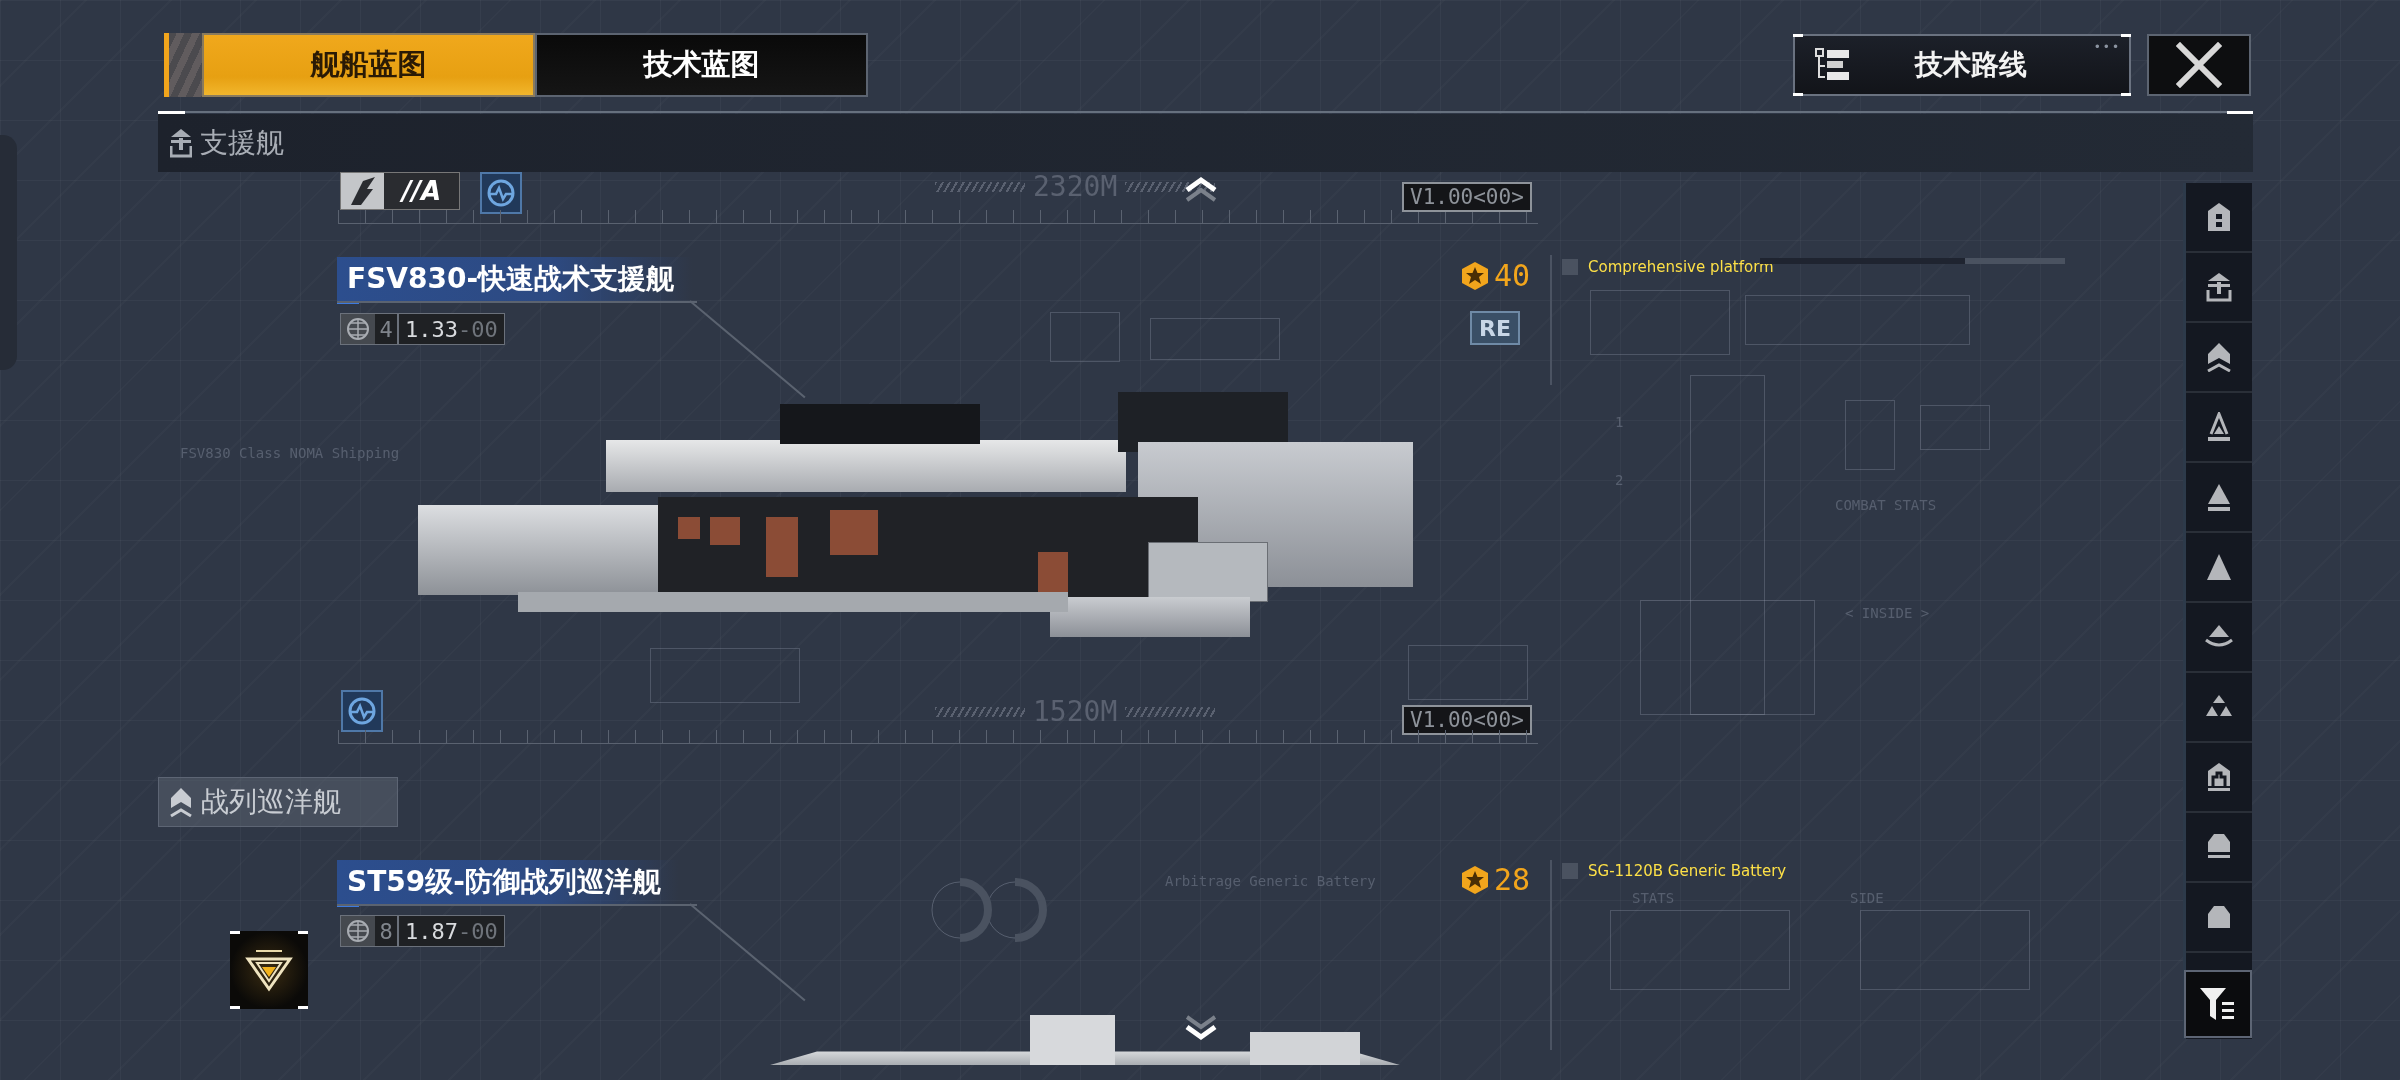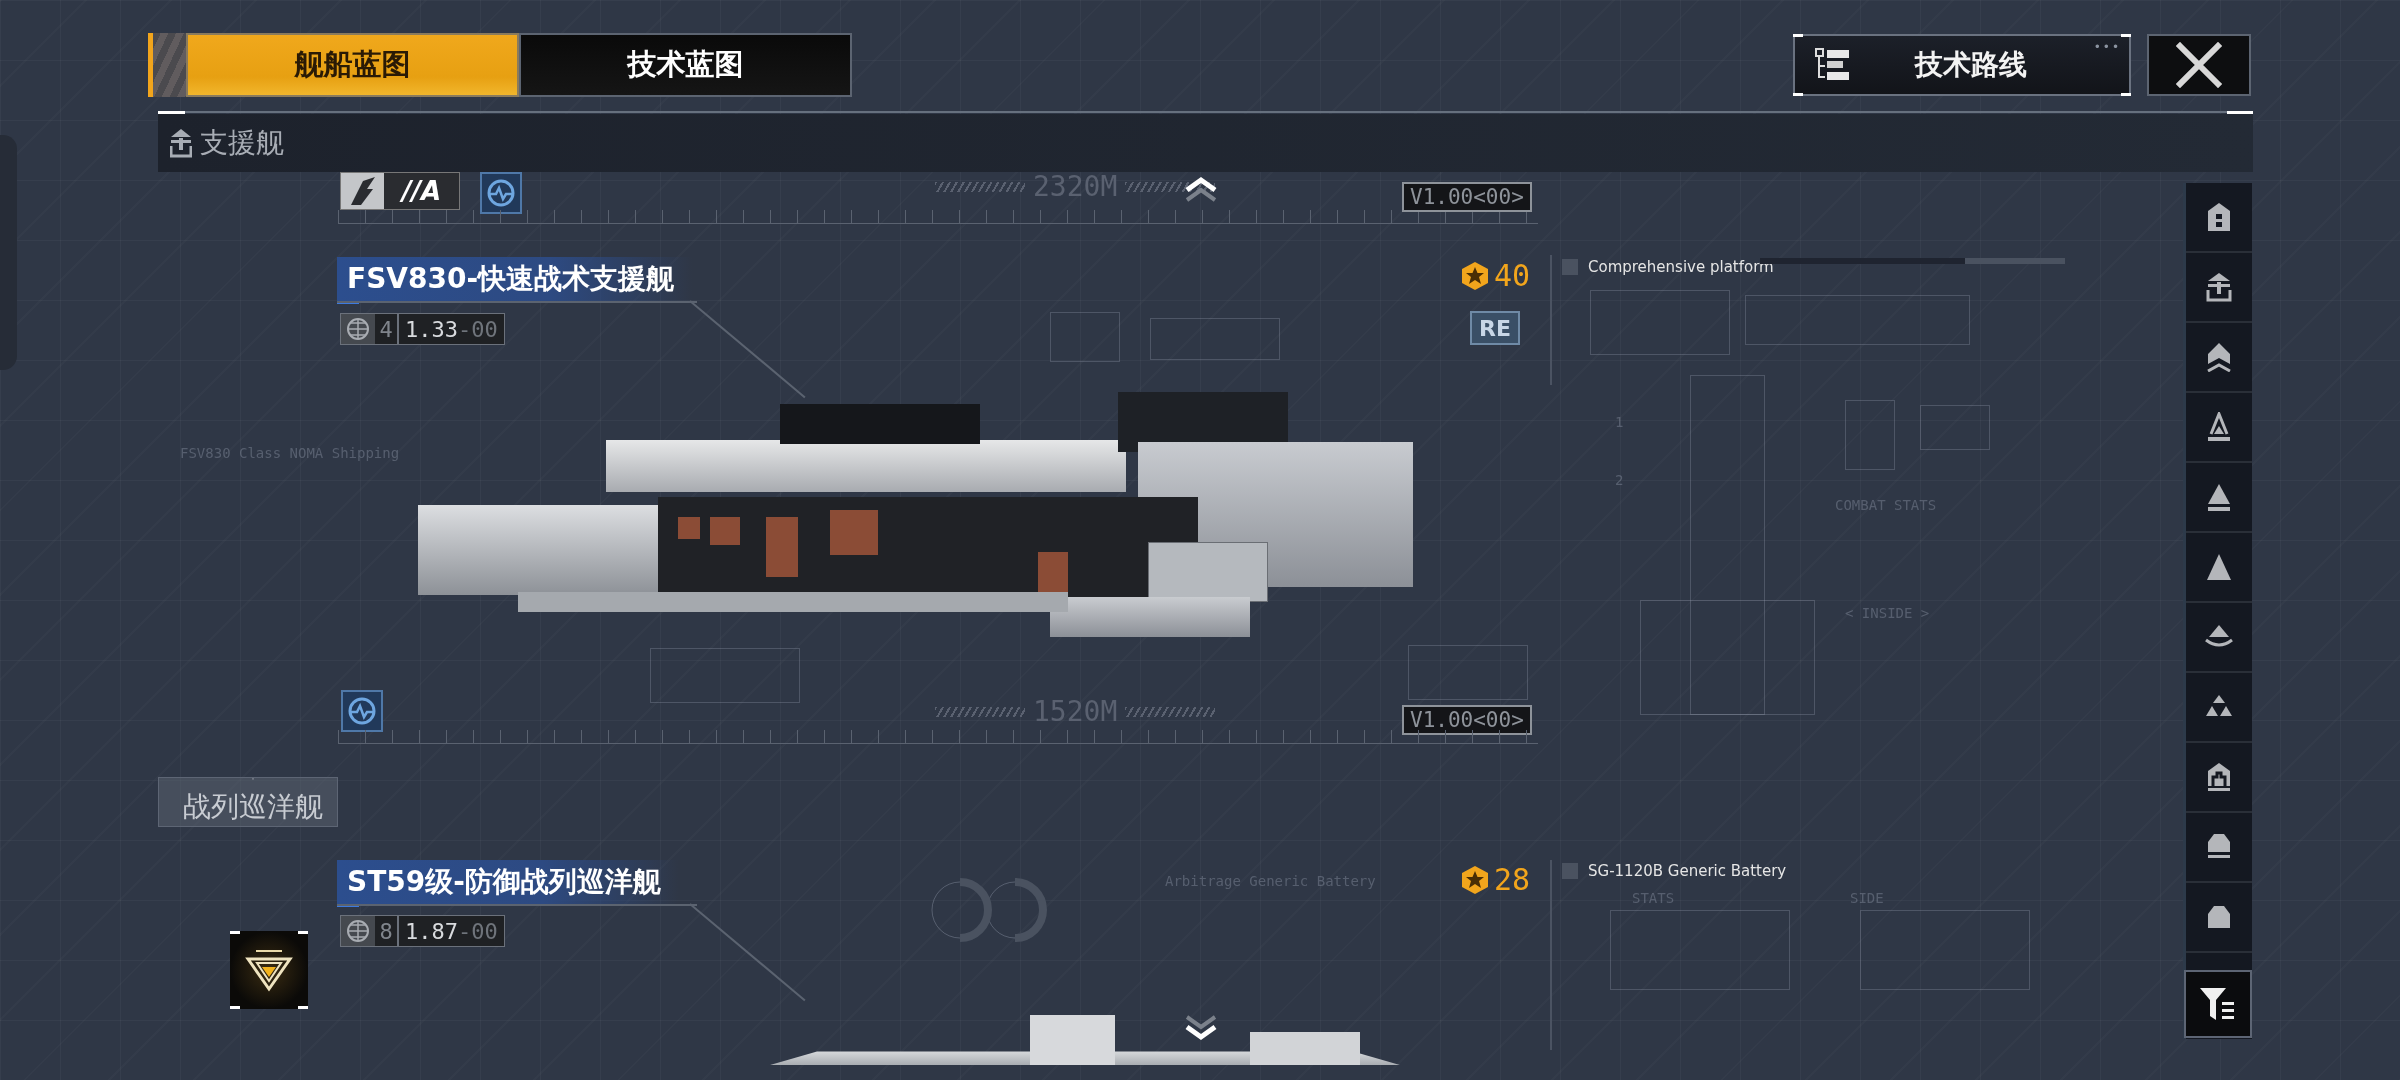--- a/index.html
+++ b/index.html
@@ -16,21 +16,21 @@
       linear-gradient(rgba(255,255,255,0.035) 1px, transparent 1px),
       linear-gradient(90deg, rgba(255,255,255,0.035) 1px, transparent 1px),
       repeating-linear-gradient(135deg, rgba(255,255,255,0.02) 0 2px, transparent 2px 60px);
     background-size: 60px 60px, 60px 60px, auto;
   }
   .left-handle {
     position: absolute; left: 0; top: 135px; width: 17px; height: 235px;
     background: #262c37; border-radius: 0 14px 14px 0;
   }
   
-  .topbar { position: absolute; left: 148px; top: 33px; height: 64px; display: flex; border-radius: 23px; }
+  .topbar { position: absolute; left: 164px; top: 33px; height: 64px; display: flex; border-radius: 23px; }
   .tab-stripe {
     width: 38px; height: 64px; border-left: 5px solid #f2a51c;
     background: repeating-linear-gradient(115deg, #4b4a4e 0 7px, #615c5e 7px 14px);
   }
   .tab {
     width: 333px; height: 64px; display: flex; align-items: center; justify-content: center;
     font-size: 29px; font-weight: bold; cursor: pointer; border: 2px solid #5c6471;
   }
   .tab.active { background: linear-gradient(180deg, #f0a81c, #e7a012 70%, #f1b62c); color: #2a1a05; border-color: #8a7b5d; }
   .tab.inactive { background: linear-gradient(180deg, #0a0a0a, #151515); color: #ffffff; }
@@ -101,29 +101,29 @@
     position: absolute; display: flex; align-items: center; gap: 8px; color: #5a6170; font-size: 28px;
     font-family: "DejaVu Sans Mono", monospace;
   }
   .dimension .hatch { width: 90px; height: 10px; background: repeating-linear-gradient(120deg, #5a6170 0 2px, transparent 2px 6px); }
   .chev-btn { position: absolute; cursor: pointer; }
   
   .ship-art { position: absolute; }
   .hull { position: absolute; }
   
   .schematic { position: absolute; border-left: 2px solid #4b5362; }
-  .schem-title { position: absolute; display: flex; align-items: center; gap: 10px; color: #e5e5e5; font-size: 15px; }
+  .schem-title { position: absolute; display: flex; align-items: center; gap: 10px; color: #fde047; font-size: 15px; }
   .schem-title .sq { width: 16px; height: 16px; background: #4a5260; }
   .sketch { position: absolute; border: 1px solid rgba(160,170,185,0.28); }
   .faint-text { position: absolute; color: rgba(160,170,185,0.35); font-size: 14px; font-family: "DejaVu Sans Mono", monospace; }
   
   .cat2 {
-    position: absolute; left: 158px; top: 777px; width: 180px; height: 50px;
+    position: absolute; left: 158px; top: 777px; width: 240px; height: 50px;
     background: rgba(90,98,112,0.55); border: 1px solid #5d6574;
-    display: flex; align-items: center; gap: 8px; padding-left: 10px; flex-direction: column;
+    display: flex; align-items: center; gap: 8px; padding-left: 10px;
   }
   .cat2 .label { font-size: 28px; color: #c8ccd2; }
   .fab {
     position: absolute; left: 230px; top: 931px; width: 78px; height: 78px;
     background: radial-gradient(circle at 50% 50%, #3a2c12, #0b0a08 70%);
     display:flex; align-items:center; justify-content:center; cursor: pointer;
   }
   .fab .c { position: absolute; width: 10px; height: 3px; background: #fff; }
   
   .rail {

